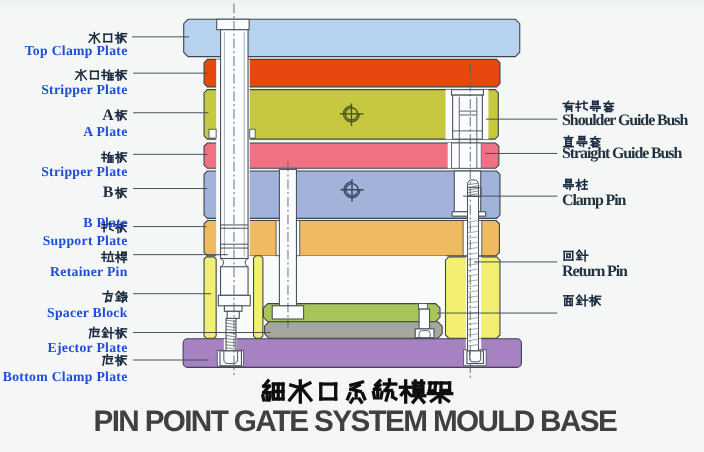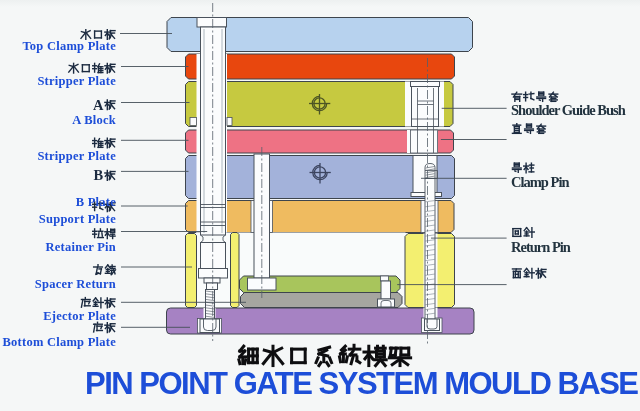--- a/index.html
+++ b/index.html
@@ -1,20 +1,20 @@
 <!DOCTYPE html>
 <html><head><meta charset="utf-8"><style>
 html,body{margin:0;padding:0;}
 body{width:640px;height:411px;background:#f5f7f7;overflow:hidden;}
 #wrap{position:relative;width:640px;height:411px;font-family:"Liberation Serif",serif;filter:blur(0.3px);}
 #topband{position:absolute;left:0;top:0;width:640px;height:7px;background:linear-gradient(#edf0f0,#f5f7f7);}
 svg{position:absolute;left:0;top:0;}
 .ll{position:absolute;right:524px;font-weight:bold;font-size:12.5px;letter-spacing:0.25px;line-height:13px;color:#1d4ed8;white-space:nowrap;}
 .lr{position:absolute;left:511px;font-weight:bold;font-size:14.5px;letter-spacing:-1.0px;line-height:15px;color:#22333f;white-space:nowrap;}
-#ti{position:absolute;left:85px;top:371.5px;white-space:nowrap;font-family:"Liberation Sans",sans-serif;font-weight:bold;font-size:31px;line-height:23px;color:#1d4ed8;letter-spacing:-1.5px;}
+#ti{position:absolute;left:85px;top:371.5px;white-space:nowrap;font-family:"Liberation Sans",sans-serif;font-weight:bold;font-size:27px;line-height:23px;color:#404040;letter-spacing:-1.5px;}
 </style></head><body>
 <div id="wrap">
 <div id="topband"></div>
 <svg width="640" height="411" viewBox="0 0 640 411">
 <defs>
         <g id="g-shui">
           <line x1="12" y1="2" x2="12" y2="22"></line>
           <line x1="3" y1="6" x2="10" y2="8"></line>
           <line x1="13" y1="8" x2="21" y2="4"></line>
           <line x1="10" y1="10" x2="2" y2="20"></line>
@@ -470,24 +470,25 @@
         <use href="#g-shui" transform="translate(261.4,344.29999999999995) scale(0.9666666666666667)" stroke-width="3.103448275862069"></use>
         <use href="#g-kou" transform="translate(286.8,344.29999999999995) scale(0.9666666666666667)" stroke-width="3.103448275862069"></use>
         <use href="#g-xi2" transform="translate(312.2,344.29999999999995) scale(0.9666666666666667)" stroke-width="3.103448275862069"></use>
         <use href="#g-tong" transform="translate(337.6,344.29999999999995) scale(0.9666666666666667)" stroke-width="3.103448275862069"></use>
         <use href="#g-mo" transform="translate(363.0,344.29999999999995) scale(0.9666666666666667)" stroke-width="3.103448275862069"></use>
         <use href="#g-jia" transform="translate(388.4,344.29999999999995) scale(0.9666666666666667)" stroke-width="3.103448275862069"></use>
       </g>
 </svg>
 <div class="ll" style="top:39.9px">Top Clamp Plate</div>
     <div class="ll" style="top:75.1px">Stripper Plate</div>
-    <div class="ll" style="top:113.5px">A Block</div>
+    <div class="ll" style="top:113.5px">A Plate</div>
     <div class="ll" style="top:149.5px">Stripper Plate</div>
     <div class="ll" style="top:196px">B Plate</div>
     <div class="ll" style="top:213.0px">Support Plate</div>
     <div class="ll" style="top:240.8px">Retainer Pin</div>
-    <div class="ll" style="top:277.5px">Spacer Return</div>
+    <div class="ll" style="top:277.5px">Spacer Block</div>
     <div class="ll" style="top:310.4px">Ejector Plate</div>
     <div class="ll" style="top:335.6px">Bottom Clamp Plate</div>
     <div class="lr" style="top:103.0px">Shoulder Guide Bush</div>
+    <div class="lr" style="top:132.8px">Straight Guide Bush</div>
     <div class="lr" style="top:175.2px">Clamp Pin</div>
     <div class="lr" style="top:239.5px">Return Pin</div>
 <div id="ti">PIN POINT GATE SYSTEM MOULD BASE</div>
 </div>
 </body></html>

